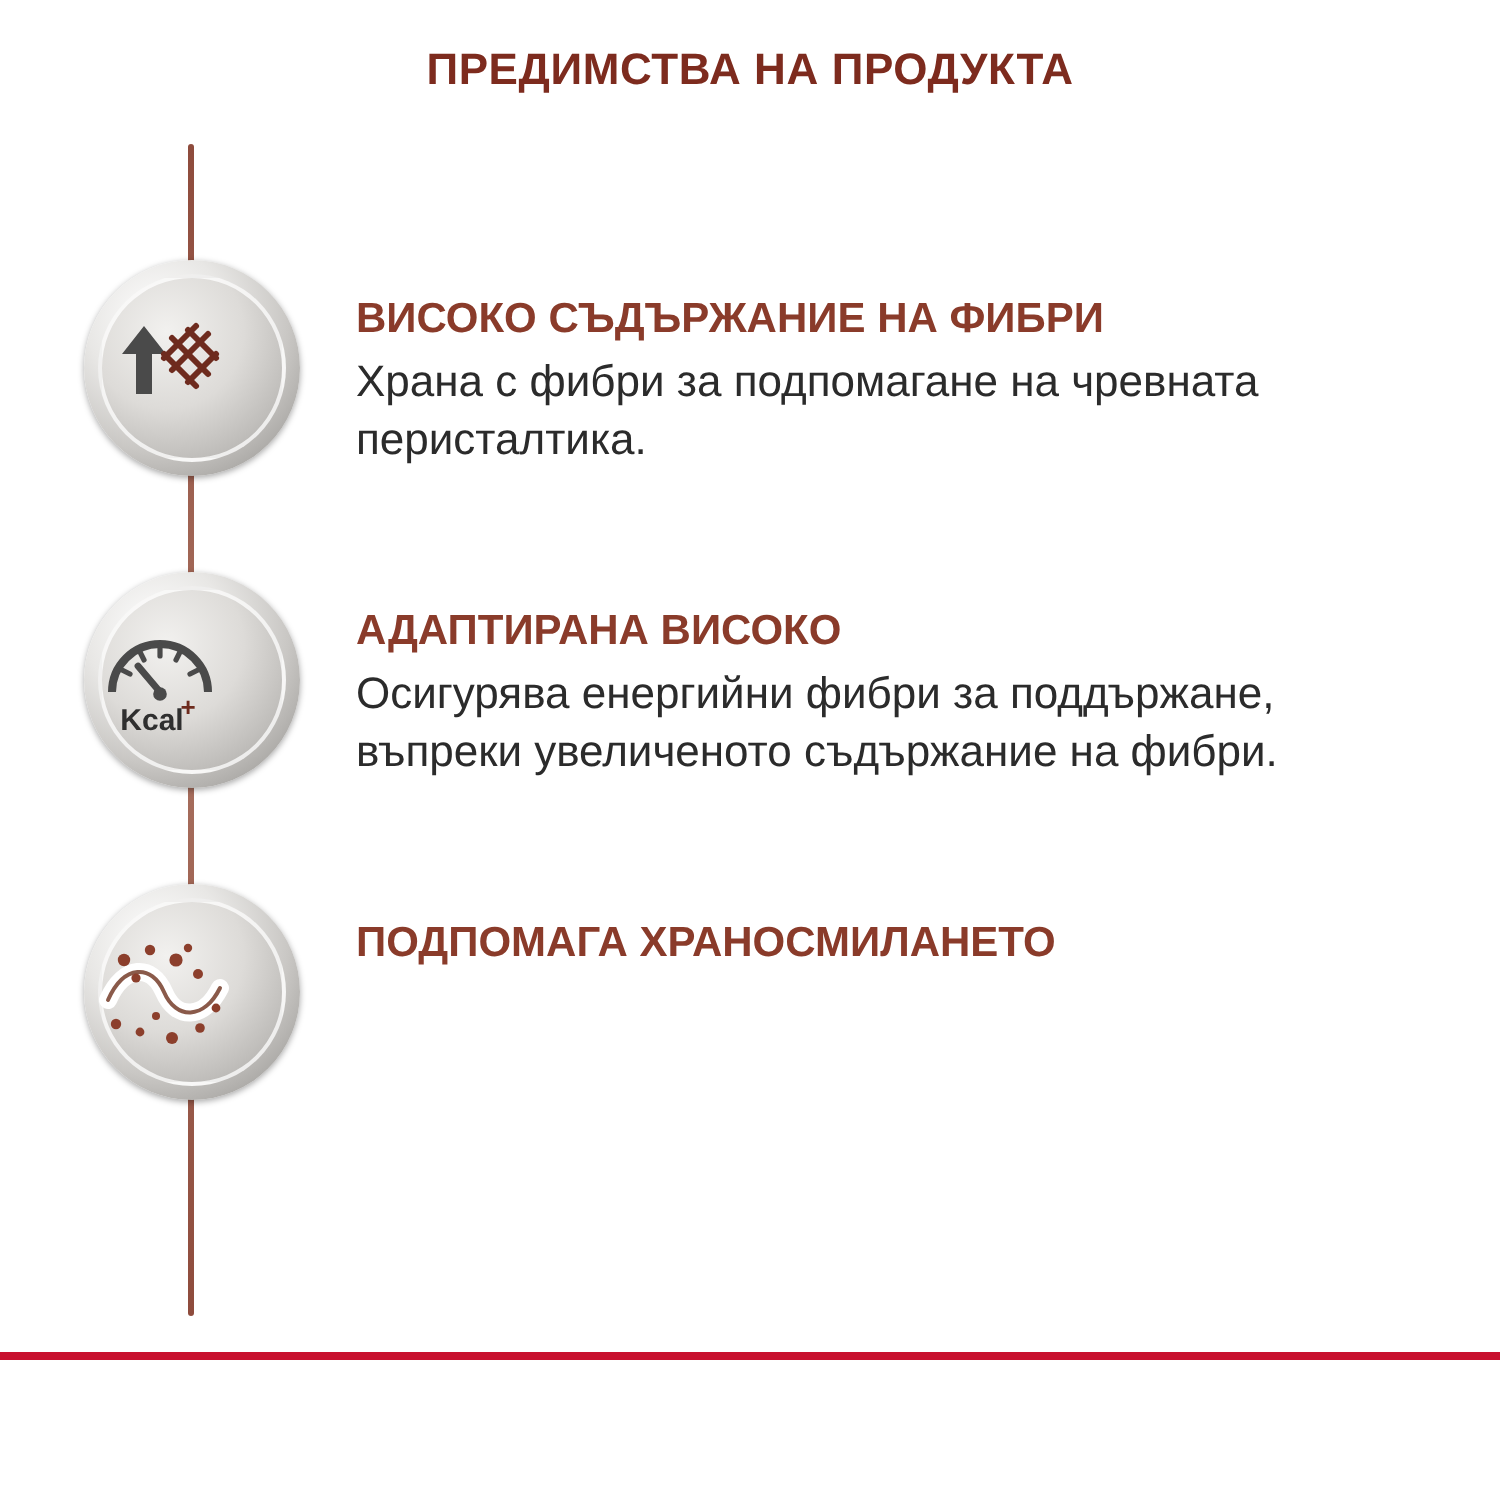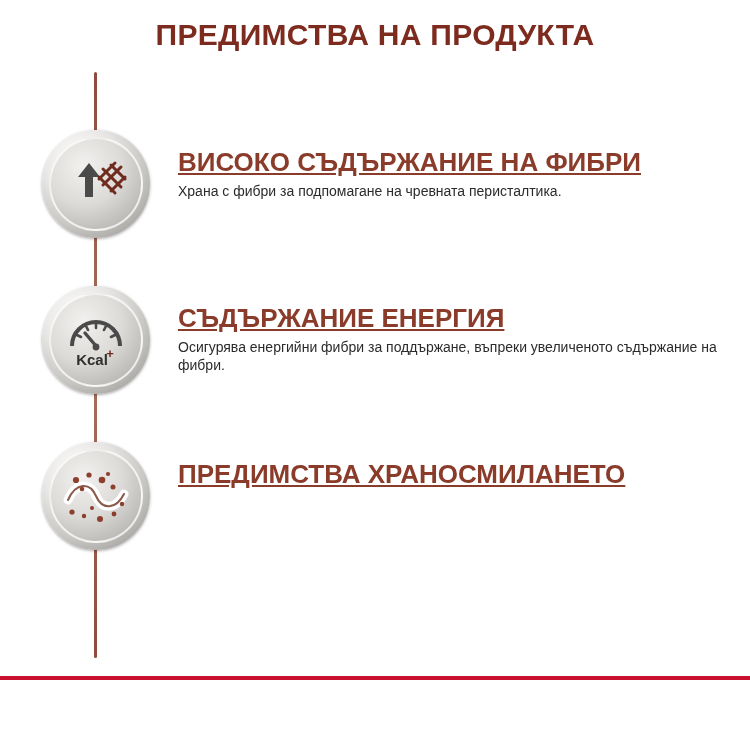--- a/index.html
+++ b/index.html
@@ -22,21 +22,21 @@
     position: absolute;
     top: 0; left: 0;
     width: 750px;
     height: 70px;
     display: flex;
     align-items: center;
     justify-content: center;
   }
   .header-title {
     color: #7d2b1e;
-    font-size: 30px;
+    font-size: 22px;
     font-weight: bold;
     letter-spacing: 0.3px;
     text-align: center;
     white-space: nowrap;
   }
 
   
   .spine {
     position: absolute;
     left: 94px;
@@ -65,49 +65,48 @@
     position: relative;
     width: 108px;
     height: 108px;
     margin-left: 42px;
     flex: 0 0 108px;
     border-radius: 50%;
     background: radial-gradient(circle at 34% 28%, #ffffff 0%, #e8e7e5 34%, #c9c7c4 62%, #a9a7a4 82%, #8e8c89 100%);
     box-shadow: 0 1px 3px rgba(0,0,0,0.35);
     display: flex;
     align-items: center;
-    justify-content: center;
+    justify-content: flex-start;
   }
   .medal::after {
     content: "";
     position: absolute;
     left: 7px; top: 7px; right: 7px; bottom: 7px;
     border-radius: 50%;
     border: 2px solid rgba(255,255,255,0.75);
     background: radial-gradient(circle at 36% 30%, #f2f1ef 0%, #dddbd8 45%, #bdbbb8 78%, #a5a3a0 100%);
   }
   .medal svg { position: relative; z-index: 2; }
 
   .btext {
     margin-left: 28px;
     padding-top: 18px;
     max-width: 545px;
   }
   .btitle {
     color: #8a3b2a;
-    font-size: 26px;
+    font-size: 21px;
     font-weight: bold;
     line-height: 1.1;
     margin-bottom: 5px;
     white-space: nowrap;
-    text-decoration: underline;
   }
   .bdesc {
     color: #2b2b2b;
-    font-size: 14px;
+    font-size: 22px;
     line-height: 1.32;
   }
 
   
   .footer-rule {
     position: absolute;
     left: 0;
     top: 676px;
     width: 750px;
     height: 4px;
@@ -168,21 +167,21 @@
             <line x1="48" y1="24" x2="46" y2="28"></line>
             <line x1="57" y1="33" x2="53" y2="35"></line>
           </g>
           <line x1="38" y1="44" x2="27" y2="31" stroke="#4a4a4a" stroke-width="3.4" stroke-linecap="round"></line>
           <circle cx="38" cy="45" r="3.4" fill="#4a4a4a"></circle>
           <text x="34" y="63" font-family="Liberation Sans, sans-serif" font-size="15" font-weight="bold" fill="#2f2f2f" text-anchor="middle">Kcal</text>
           <text x="52" y="56" font-family="Liberation Sans, sans-serif" font-size="13" font-weight="bold" fill="#6e2b1e" text-anchor="middle">+</text>
         </svg>
       </div>
       <div class="btext">
-        <div class="btitle">СЪДЪРЖАНИЕ ЕНЕРГИЯ</div>
+        <div class="btitle">АДАПТИРАНА ВИСОКО</div>
         <div class="bdesc">Осигурява енергийни фибри за поддържане, въпреки увеличеното съдържание на фибри.</div>
       </div>
     </div>
 
     <div class="benefit">
       <div class="medal">
         <svg width="80" height="80" viewBox="0 0 80 80" aria-hidden="true">
           <path d="M12 44 C20 26, 34 26, 40 40 C46 54, 60 54, 68 38" fill="none" stroke="#ffffff" stroke-width="9" stroke-linecap="round"></path>
           <path d="M12 44 C20 26, 34 26, 40 40 C46 54, 60 54, 68 38" fill="none" stroke="#8a5a4a" stroke-width="2" stroke-linecap="round"></path>
           <g fill="#8c3f2c">
@@ -195,21 +194,21 @@
             <circle cx="16" cy="56" r="2.6"></circle>
             <circle cx="28" cy="60" r="2.2"></circle>
             <circle cx="44" cy="63" r="3"></circle>
             <circle cx="58" cy="58" r="2.4"></circle>
             <circle cx="36" cy="52" r="2"></circle>
             <circle cx="66" cy="48" r="2.2"></circle>
           </g>
         </svg>
       </div>
       <div class="btext">
-        <div class="btitle">ПРЕДИМСТВА ХРАНОСМИЛАНЕТО</div>
+        <div class="btitle">ПОДПОМАГА ХРАНОСМИЛАНЕТО</div>
       </div>
     </div>
 
   </div>
 
   <div class="footer-rule"></div>
   <div class="footer">
     
   </div>
 

